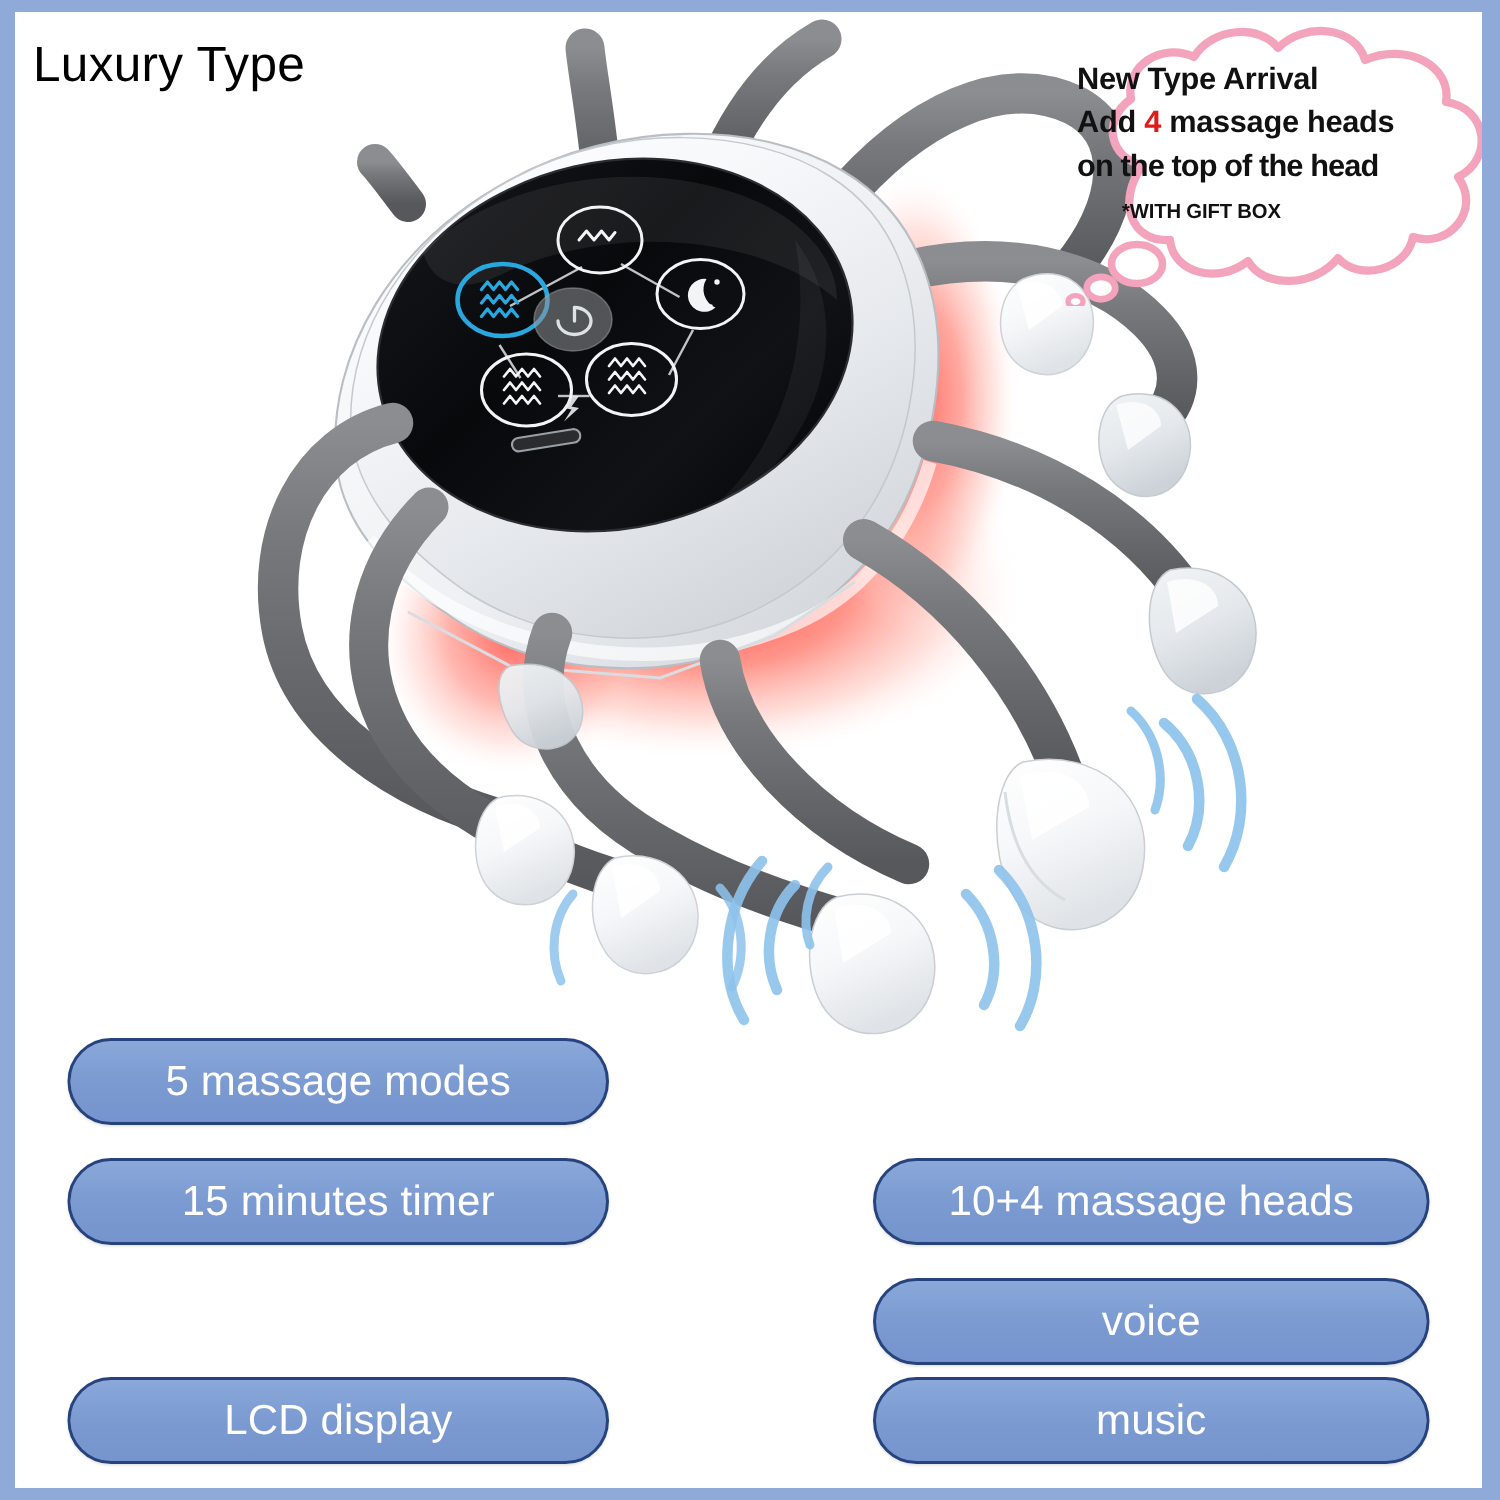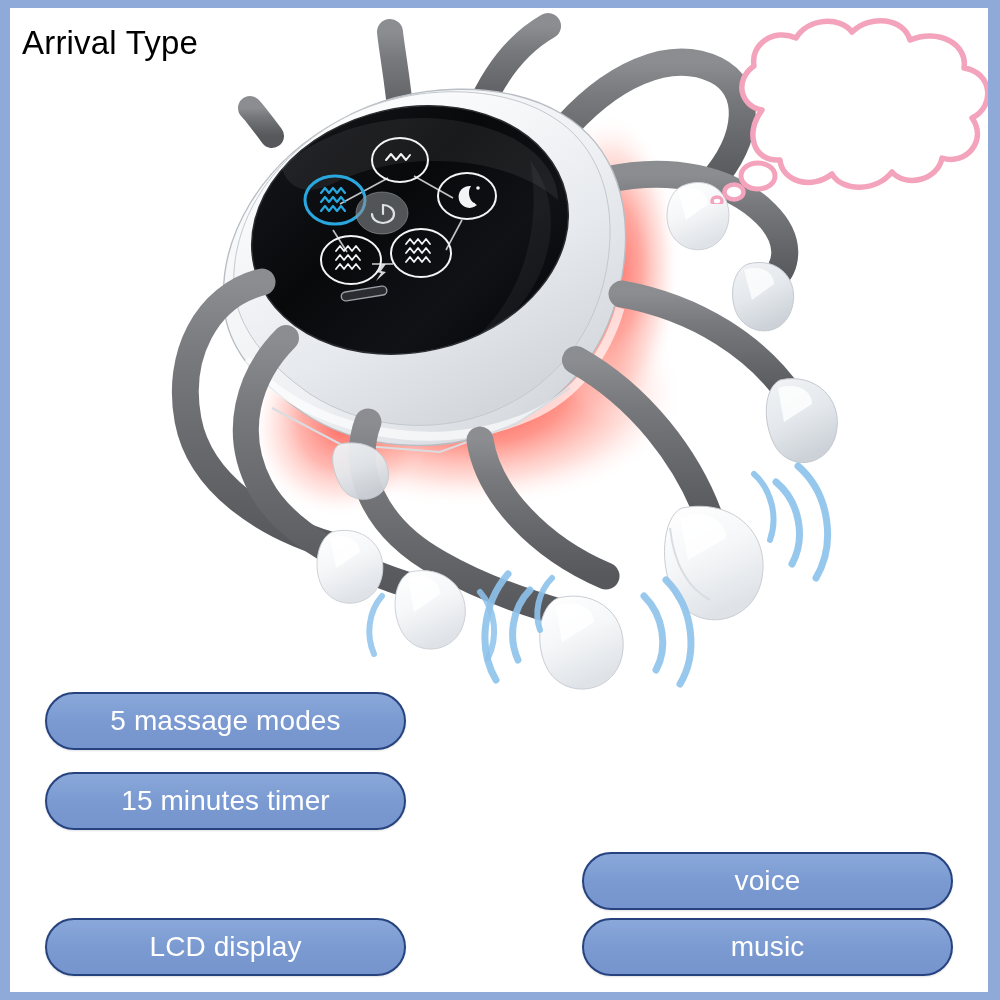--- a/index.html
+++ b/index.html
@@ -112,21 +112,21 @@
   .pill.row-1 { top: 92px; }
   .pill.row-2 { top: 172px; }
   .pill.row-3 { top: 238px; }
 </style>
 </head>
 <body>
 
 <div id="page">
   <div id="canvas">
 
-    <div id="title">Arrival Type</div>
+    <div id="title">Luxury Type</div>
 
     <svg id="product" viewBox="0 0 978 700">
       <defs>
         <radialGradient id="redGlow" cx="50%" cy="50%" r="50%">
           <stop offset="0%" stop-color="#ff2a20" stop-opacity="0.95"></stop>
           <stop offset="45%" stop-color="#ff5a4a" stop-opacity="0.7"></stop>
           <stop offset="75%" stop-color="#ff8a7a" stop-opacity="0.3"></stop>
           <stop offset="100%" stop-color="#ffffff" stop-opacity="0"></stop>
         </radialGradient>
         <linearGradient id="bodyGrad" x1="0%" y1="0%" x2="60%" y2="100%">
@@ -372,25 +372,32 @@
                  C 292 58, 296 92, 272 104
                  C 288 126, 266 152, 242 144
                  C 238 166, 206 174, 192 158
                  C 176 178, 142 178, 132 160
                  C 112 176, 82 168, 80 146
                  C 54 148, 44 120, 62 96 Z" fill="#ffffff" stroke="#f4a3bd" stroke-width="5.5" stroke-linejoin="round"></path>
         <ellipse cx="58" cy="162" rx="17" ry="13" fill="#ffffff" stroke="#f4a3bd" stroke-width="5"></ellipse>
         <ellipse cx="34" cy="178" rx="9.5" ry="7.5" fill="#ffffff" stroke="#f4a3bd" stroke-width="4.5"></ellipse>
         <ellipse cx="17" cy="187" rx="5" ry="4" fill="#ffffff" stroke="#f4a3bd" stroke-width="3.5"></ellipse>
       </svg>
+      <div id="bubble-text">
+        <div>New Type Arrival</div>
+        <div><span>Add </span><span class="hl-red">4</span><span> massage heads</span></div>
+        <div class="l3">on the top of the head</div>
+        <span id="bubble-note">*WITH GIFT BOX</span>
+      </div>
     </div>
 
     <div id="pills">
       <div class="pill col-l row-0">5 massage modes</div>
       <div class="pill col-l row-1">15 minutes timer</div>
       <div class="pill col-l row-3">LCD display</div>
 
+      <div class="pill col-r row-1">10+4 massage heads</div>
       <div class="pill col-r row-2">voice</div>
       <div class="pill col-r row-3">music</div>
     </div>
 
   </div>
 </div>
 
 </body></html>

